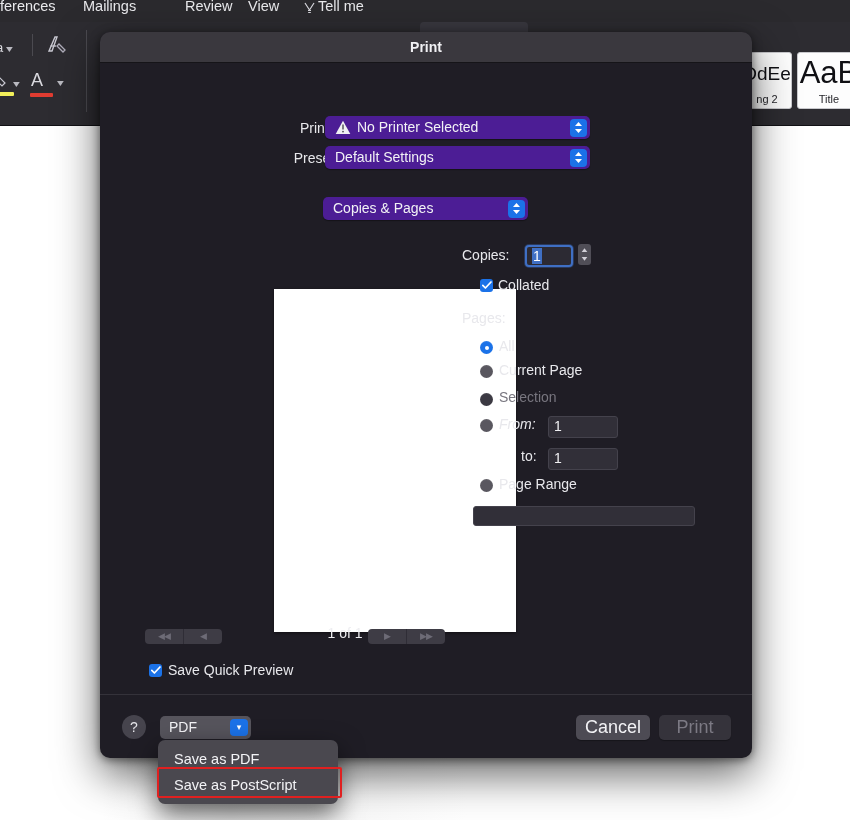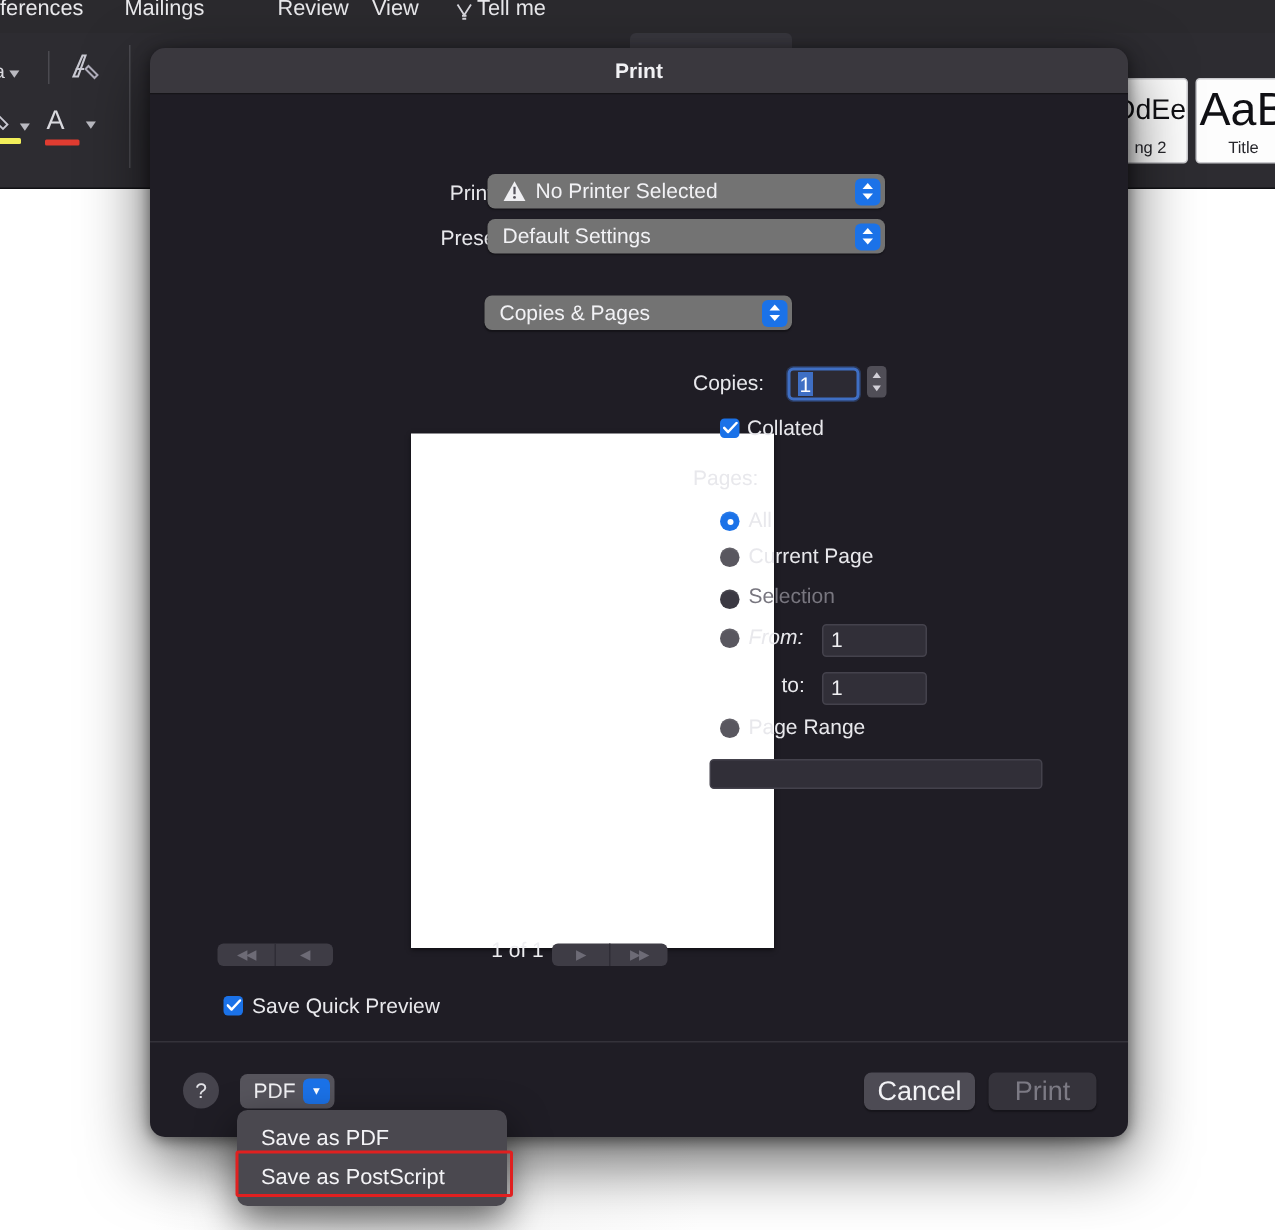--- a/index.html
+++ b/index.html
@@ -150,21 +150,21 @@
     font-size: 14px;
     white-space: nowrap;
   }
   .lbl.right { text-align: right; }
   .lbl.dim { color: #78767f; }
 
   
   .popup {
     position: absolute;
     height: 23px;
-    background: #737373;
+    background: #4c1d95;
     border-radius: 5px;
     box-shadow: 0 1px 1px rgba(0,0,0,.35);
     text-decoration: underline;
   }
   .popup .ptext {
     position: absolute;
     left: 10px; top: 3px;
     color: #f2f2f5;
     font-size: 14px;
     white-space: nowrap;
@@ -544,21 +544,21 @@
     <div class="tfield plain" style="left:373px; top:444px; width:220px; height:18px;">
       <div class="tval"></div>
     </div>
 
   </div>
 
   <div class="dlg-footer-sep"></div>
 
   <div class="help-btn" style="left:22px; top:683px;">?</div>
 
-  <div class="pdf-btn" style="left:60px; top:684px; width:63px;">
+  <div class="pdf-btn" style="left:60px; top:684px; width:63px;padding-left:28px;">
     <div class="ptext">PDF</div>
     <div class="pdf-chev">▾</div>
   </div>
 
   <div class="btn" style="left:476px; top:683px; width:74px;">Cancel</div>
   <div class="btn disabled" style="left:559px; top:683px; width:72px;">Print</div>
 
   <div id="pdf-menu">
     <div class="menu-item">Save as PDF</div>
     <div class="menu-item">Save as PostScript</div>

